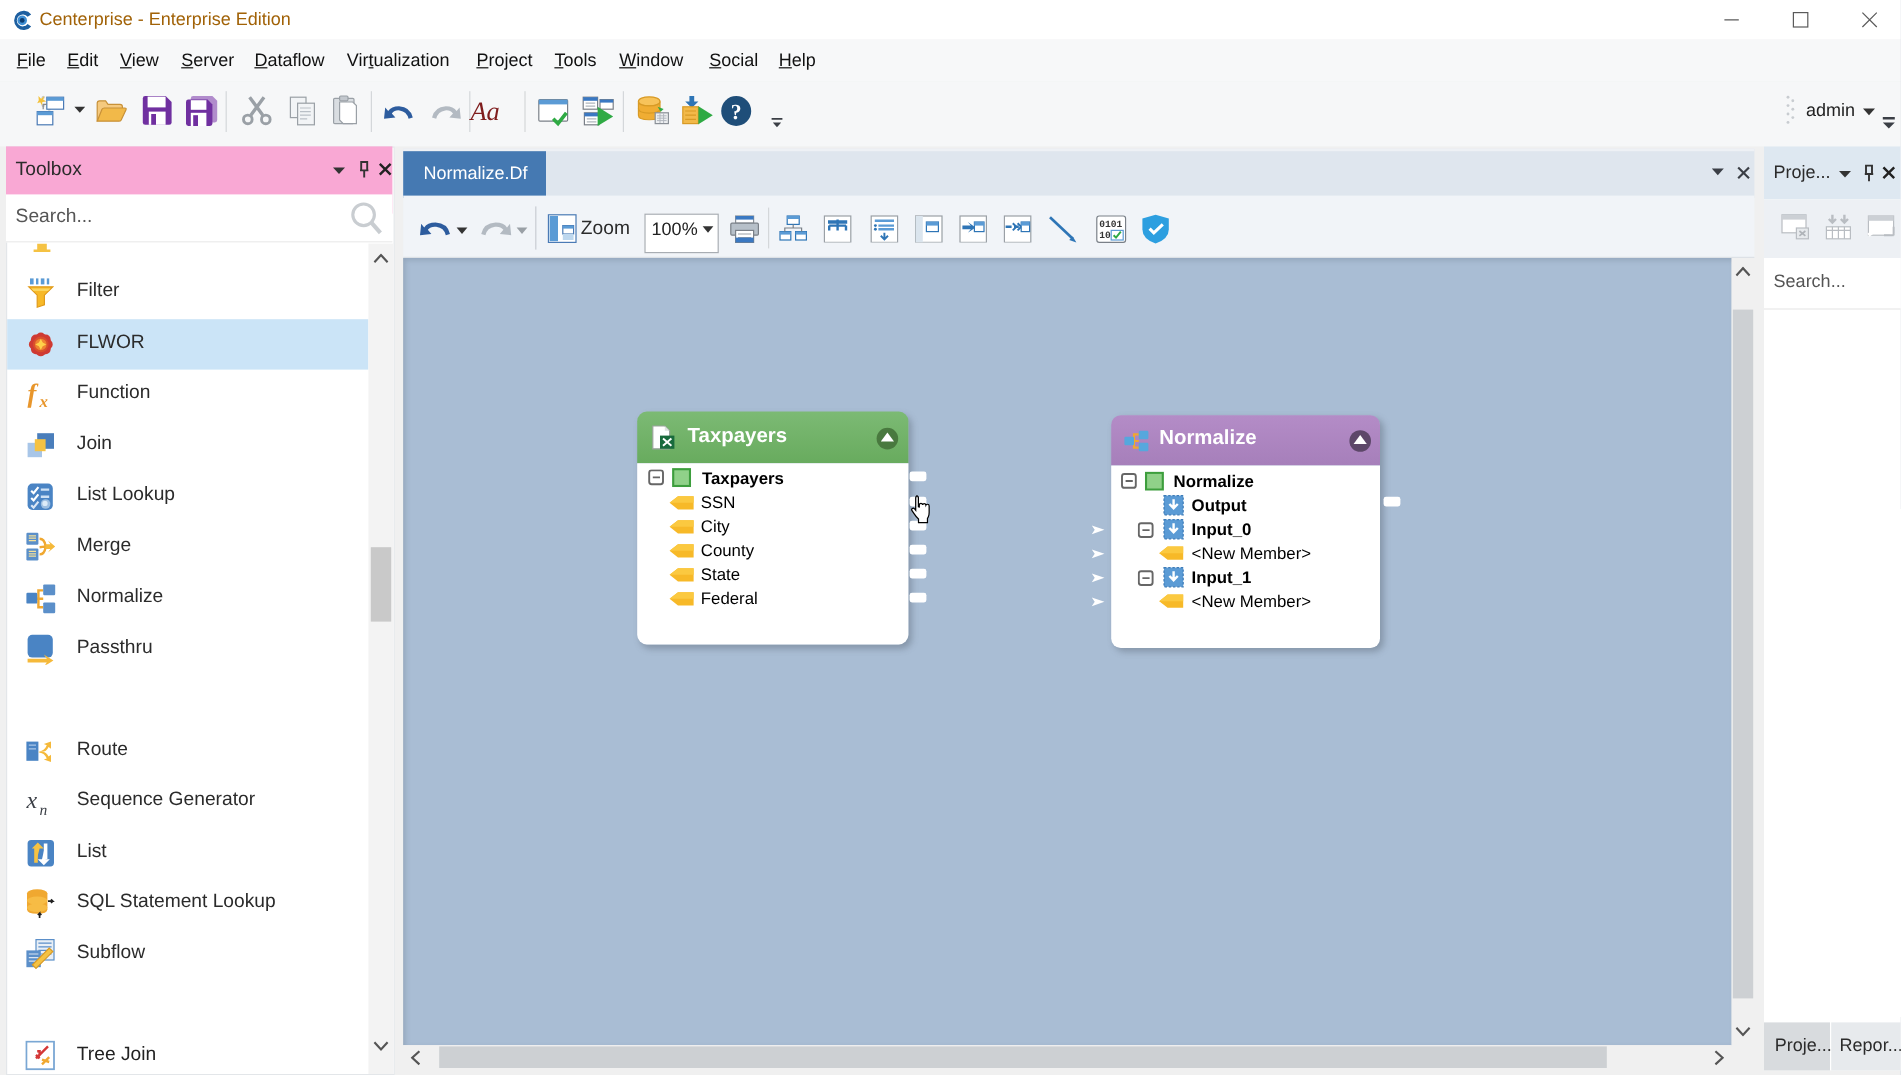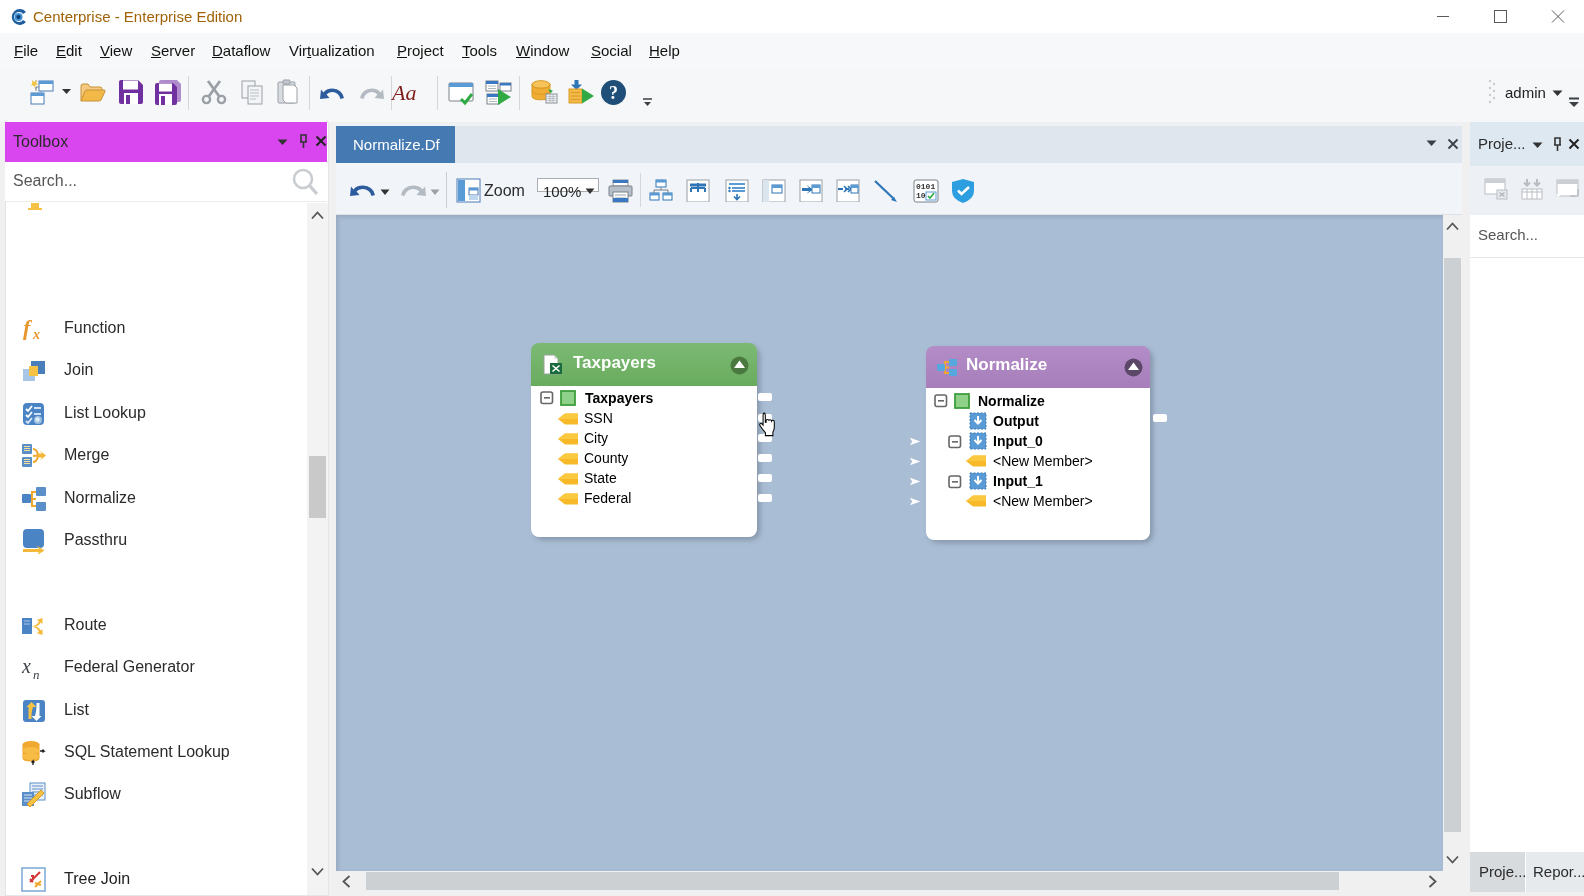--- a/index.html
+++ b/index.html
@@ -10,21 +10,21 @@
 #title-text{left:33px;top:8px;font-size:15px;color:#a16207}
 .winbtn{top:0;width:46px;height:33px;color:#5a5a5a}
 
 #menubar{left:0;top:33px;width:1584px;height:35px;background:#f7f8f9;font-size:15px;color:#111}
 .mi{position:absolute;top:9px}
 
 #toolbar{left:0;top:68px;width:1584px;height:54px;background:#f6f7f8}
 .tbi{position:absolute;top:79px}
 .tsep{position:absolute;top:76px;width:1px;height:34px;background:#d4d7da}
 #toolbox{left:5px;top:122px;width:324px;height:774px;background:#fff;border:1px solid #e3e6e9}
-#tb-head{left:0;top:0;width:322px;height:56px;background:#d946ef}
+#tb-head{left:0;top:0;width:322px;height:56px;background:#f9a8d4}
 #tb-search{left:0;top:40px;width:322px;height:40px;background:#fff;border-bottom:1px solid #ececec}
 .tbx-row{position:absolute;left:1px;width:301px;height:42px}
 .tbx-ic{position:absolute;left:15px;top:8px}
 .tbx-lb{position:absolute;left:58px;top:11px;font-size:16px;color:#2b2b2b}
 #tbx-scroll{left:302px;top:81px;width:21px;height:692px;background:#f3f3f3}
 
 #tabstrip{left:336px;top:124px;width:1126px;height:41px;background:#dfe6ee;border-top:2px solid #eef1f5}
 #tab1{left:0;top:0;width:119px;height:39px;background:#4579b2;color:#fff;font-size:15px}
 #doctb{left:336px;top:163px;width:1126px;height:52px;background:#f1f4f8;border-bottom:1px solid #dde1e6}
 #canvas{left:336px;top:215px;width:1107px;height:656px;background:#a9bdd4;box-shadow:inset 2px 2px 4px rgba(60,70,90,.18)}
@@ -227,20 +227,45 @@
 <svg class="abs" style="left:286px;top:5px" width="30" height="32">
         <circle cx="12" cy="12" r="9" fill="none" stroke="#c9cdd1" stroke-width="2.6"></circle>
         <path d="M18.5 18.5 L26 27" stroke="#c9cdd1" stroke-width="3.4"></path>
       </svg>
 </div>
 <div class="abs" id="tbx-rows" style="left:0;top:81px;width:322px;height:693px;overflow:hidden">
 <svg class="abs" style="left:21px;top:0" width="18" height="10">
         <rect x="5" y="-2" width="8" height="8" fill="#f5c243"></rect>
         <path d="M2 6 h14" stroke="#f5c243" stroke-width="2"></path>
       </svg>
+<div class="tbx-row" style="top:20px">
+        <svg class="tbx-ic" width="26" height="26">
+          <g fill="#5b9bd5">
+            <rect x="4" y="1" width="3" height="5"></rect>
+            <rect x="9" y="1" width="2" height="5"></rect>
+            <rect x="13" y="1" width="3" height="5"></rect>
+            <rect x="18" y="1" width="2" height="5"></rect>
+          </g>
+          <path d="M3 8 L23 8 L16 15 L16 23 L10 25 L10 15 Z" fill="#f7b928" stroke="#e09a1a"></path>
+          <path d="M5 9.5 h16 l-2 2 h-12 Z" fill="#fbd65e"></path>
+        </svg>
+        <span class="tbx-lb">Filter</span>
+      </div>
+<div class="tbx-row" style="top:63px;background:#cbe4f7;width:301px">
+        <svg class="tbx-ic" width="26" height="26">
+          <g transform="translate(13,13)">
+            <rect x="-8.2" y="-8.2" width="16.4" height="16.4" rx="4" fill="#cf3a33"></rect>
+            <rect x="-8.2" y="-8.2" width="16.4" height="16.4" rx="4" fill="#cf3a33" transform="rotate(45)"></rect>
+            <circle cx="0" cy="0" r="6.5" fill="#d94f2b"></circle>
+            <circle cx="0" cy="0" r="4.8" fill="#ef8432"></circle>
+            <path d="M0 -4.5 L1.6 -1.6 L4.5 0 L1.6 1.6 L0 4.5 L-1.6 1.6 L-4.5 0 L-1.6 -1.6 Z" fill="#ffd24a"></path>
+          </g>
+        </svg>
+        <span class="tbx-lb">FLWOR</span>
+      </div>
 <div class="tbx-row" style="top:105px">
         <svg class="tbx-ic" width="26" height="26">
           <text x="2" y="19" font-family="Liberation Serif,serif" font-style="italic" font-weight="bold" font-size="22" fill="#e8962c">f</text>
           <text x="12" y="23" font-family="Liberation Serif,serif" font-style="italic" font-weight="bold" font-size="14" fill="#e8962c">x</text>
         </svg>
         <span class="tbx-lb">Function</span>
       </div>
 <div class="tbx-row" style="top:147px">
         <svg class="tbx-ic" width="26" height="26">
           <rect x="10" y="3" width="14" height="13" fill="#4a7ebb"></rect>
@@ -294,21 +319,21 @@
           <path d="M11 13 Q16 13 18 8 l-2.5-1 6-2 0 6 -2-1.5 Q17 15 11 13 Z" fill="#f5b93a"></path>
           <path d="M11 13 Q16 13 18 18 l-2.5 1 6 2 0-6 -2 1.5 Q17 11 11 13 Z" fill="#f5b93a" transform="translate(0,1)"></path>
         </svg>
         <span class="tbx-lb">Route</span>
       </div>
 <div class="tbx-row" style="top:444px">
         <svg class="tbx-ic" width="28" height="26">
           <text x="1" y="18" font-family="Liberation Serif,serif" font-style="italic" font-size="20" fill="#3b3f46">x</text>
           <text x="12" y="24" font-family="Liberation Serif,serif" font-style="italic" font-size="13" fill="#3b3f46">n</text>
         </svg>
-        <span class="tbx-lb">Federal Generator</span>
+        <span class="tbx-lb">Sequence Generator</span>
       </div>
 <div class="tbx-row" style="top:487px">
         <svg class="tbx-ic" width="26" height="26">
           <rect x="2" y="2" width="22" height="22" rx="3" fill="#4a84c4"></rect>
           <path d="M9 21 V9 l-3.5 0 5-5 5 5 -3.5 0" fill="#f5c243" stroke="none"></path>
           <path d="M9 21 V8" stroke="#f5c243" stroke-width="3"></path>
           <path d="M17 5 V18 l3.5 0 -5 5 -5-5 3.5 0 Z" fill="#fff"></path>
           <path d="M17 5 v13" stroke="#fff" stroke-width="3"></path>
         </svg>
         <span class="tbx-lb">List</span>
@@ -382,21 +407,21 @@
     </svg>
 <div class="tsep" style="left:446px;top:172px;height:36px;background:#c9cdd3"></div>
 <svg class="abs" style="left:456px;top:178px" width="25" height="25">
       <rect x="1" y="1" width="23" height="23" fill="#fff" stroke="#4a7ab5"></rect>
       <rect x="2" y="2" width="7" height="21" fill="#5b9bd5"></rect>
       <rect x="13" y="10" width="9" height="7" fill="#fff" stroke="#4a7ab5"></rect>
       <rect x="13" y="10" width="9" height="2.5" fill="#5b9bd5"></rect>
       <rect x="13" y="17" width="9" height="5" fill="#bdd7ee"></rect>
     </svg>
 <div class="abs" style="left:484px;top:182px;font-size:16px;color:#2b2b2b">Zoom</div>
-<div class="abs" style="left:537px;top:178px;width:62px;height:14px;background:#fff;border:1px solid #a8adb3">
+<div class="abs" style="left:537px;top:178px;width:62px;height:33px;background:#fff;border:1px solid #a8adb3">
       <span style="position:absolute;left:5px;top:4px;font-size:15px;color:#222">100%</span>
       <svg style="position:absolute;right:3px;top:9px" width="10" height="7">
         <path d="M0.5 0.5 L5 6 L9.5 0.5 Z" fill="#333"></path>
       </svg>
     </div>
 <svg class="abs" style="left:608px;top:179px" width="25" height="24">
       <rect x="5" y="1" width="15" height="6" fill="#fff" stroke="#8a9097"></rect>
       <rect x="5" y="1" width="15" height="3" fill="#3a78c2"></rect>
       <rect x="1" y="7" width="23" height="10" rx="1" fill="#b7c0c9" stroke="#7a8088"></rect>
       <rect x="5" y="13" width="15" height="10" fill="#fff" stroke="#7a8088"></rect>

